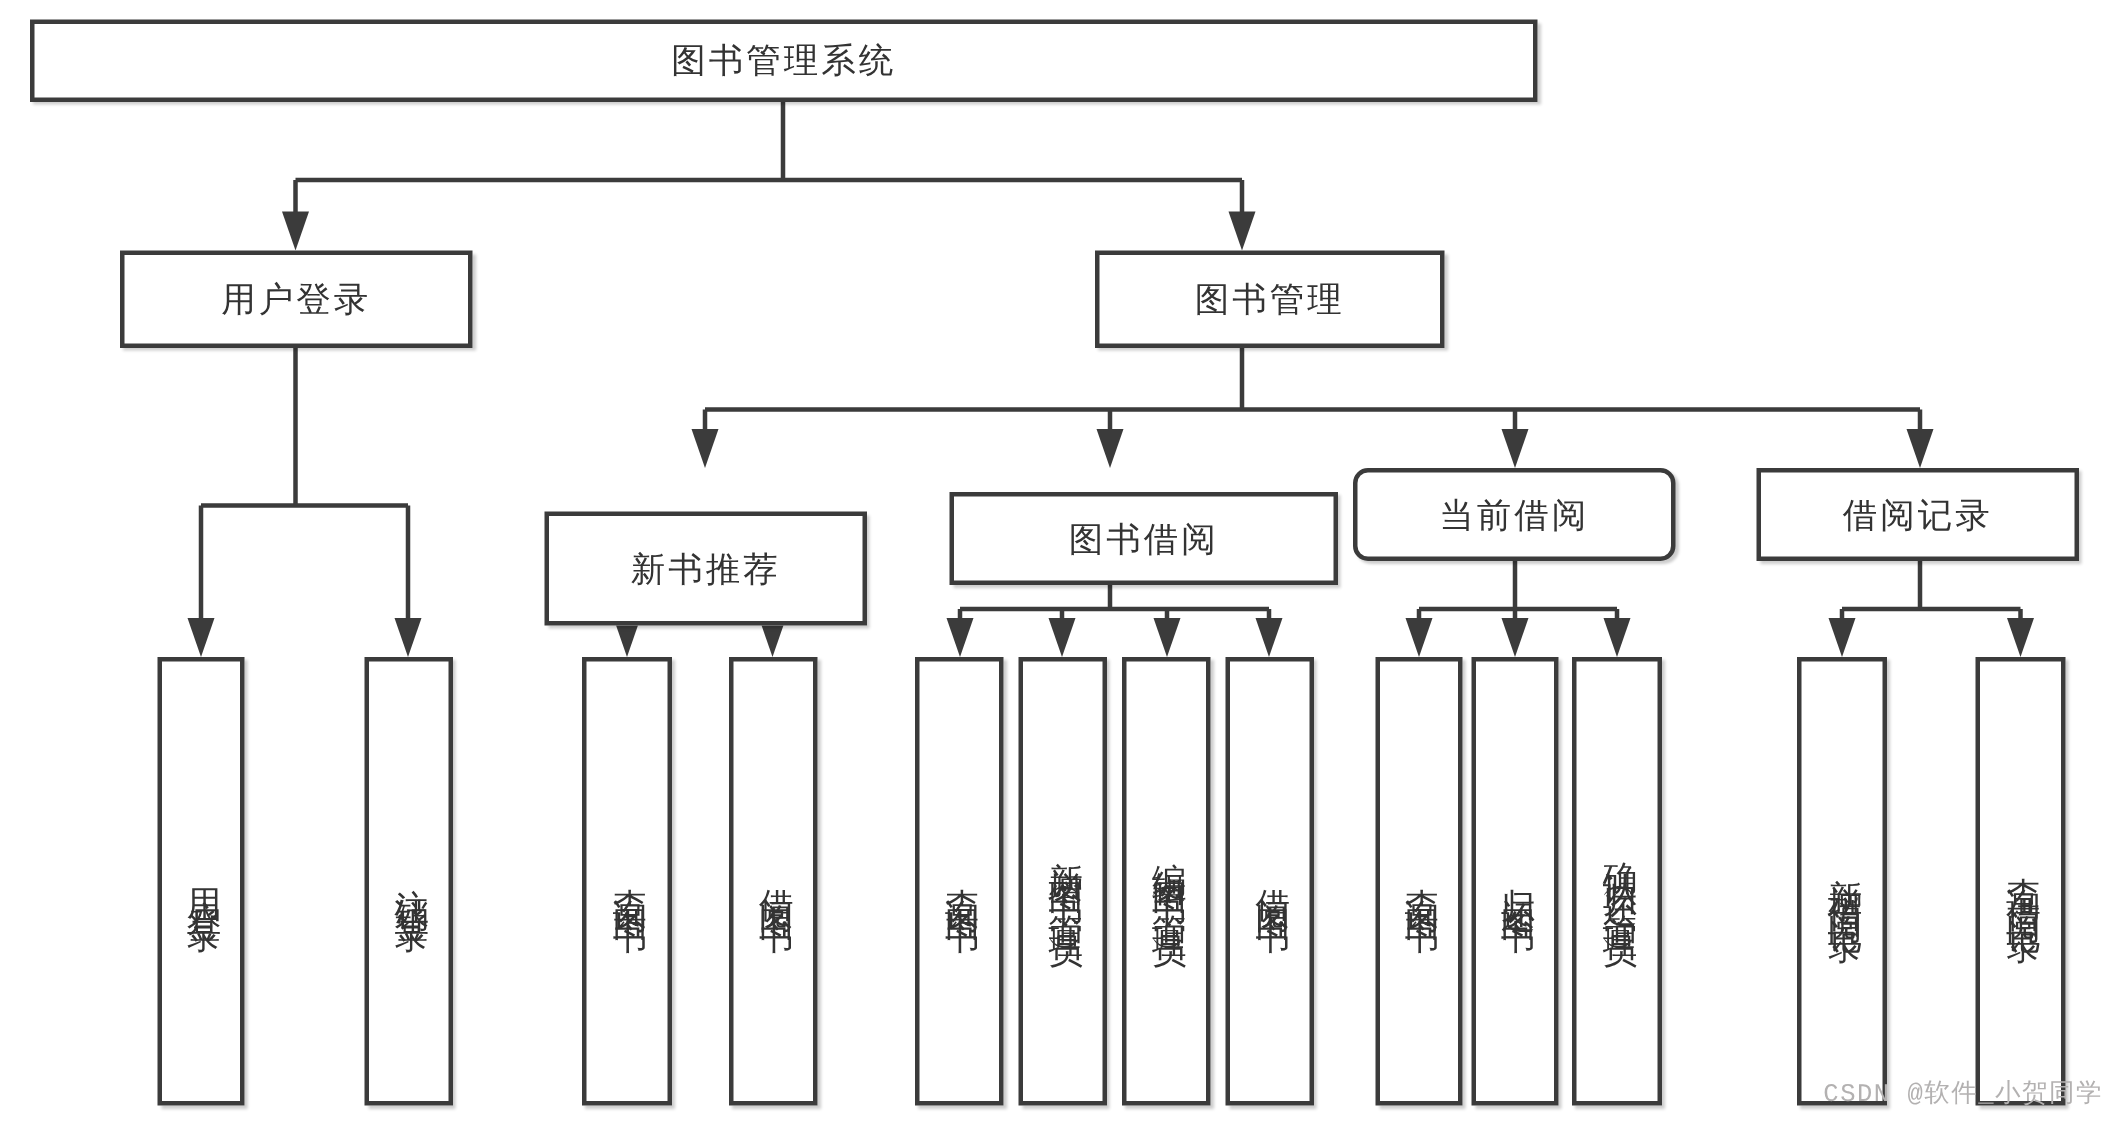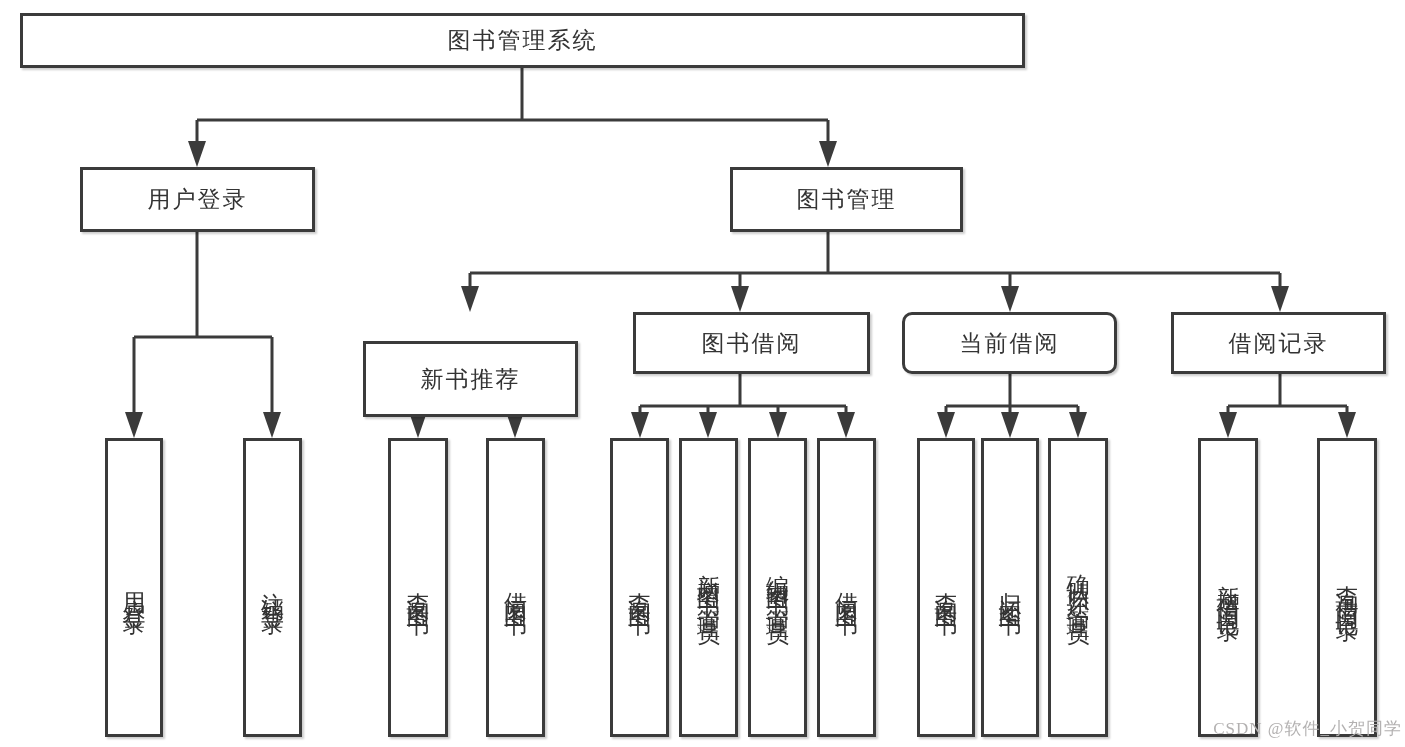--- a/index.html
+++ b/index.html
@@ -1,21 +1,21 @@
 <!DOCTYPE html>
 <html><head>
 <meta charset="utf-8">
 <style>
   html, body { margin: 0; padding: 0; background: #ffffff; }
   .stage {
     position: relative;
     width: 1405px;
     height: 747px;
     background: #ffffff;
-    font-family: Liberation Serif, serif;
+    font-family: Liberation Mono, monospace;
     overflow: hidden;
   }
   .wires { position: absolute; left: 0; top: 0; }
   .node {
     position: absolute;
     box-sizing: border-box;
     border: 3px solid #3b3b3b;
     background: #ffffff;
     display: flex;
     align-items: center;
@@ -85,21 +85,21 @@
   <div class="node hbox" style="left:80px; top:167px; width:235px; height:65px;">
     <span>用户登录</span>
   </div>
   <div class="node hbox" style="left:730px; top:167px; width:233px; height:65px;">
     <span>图书管理</span>
   </div>
 
   <div class="node hbox" style="left:363px; top:317px; width:215px; height:76px;margin-top:24px;">
     <span>新书推荐</span>
   </div>
-  <div class="node hbox" style="left:633px; top:312px; width:237px; height:62px;">
+  <div class="node hbox" style="left:633px; top:328px; width:259px; height:62px;">
     <span>图书借阅</span>
   </div>
   <div class="node hbox" style="left:902px; top:312px; width:215px; height:62px;border-radius:10px;">
     <span>当前借阅</span>
   </div>
   <div class="node hbox" style="left:1171px; top:312px; width:215px; height:62px;">
     <span>借阅记录</span>
   </div>
 
   <div class="node vbox" style="left:105px; top:438px; width:58px; height:299px;">

